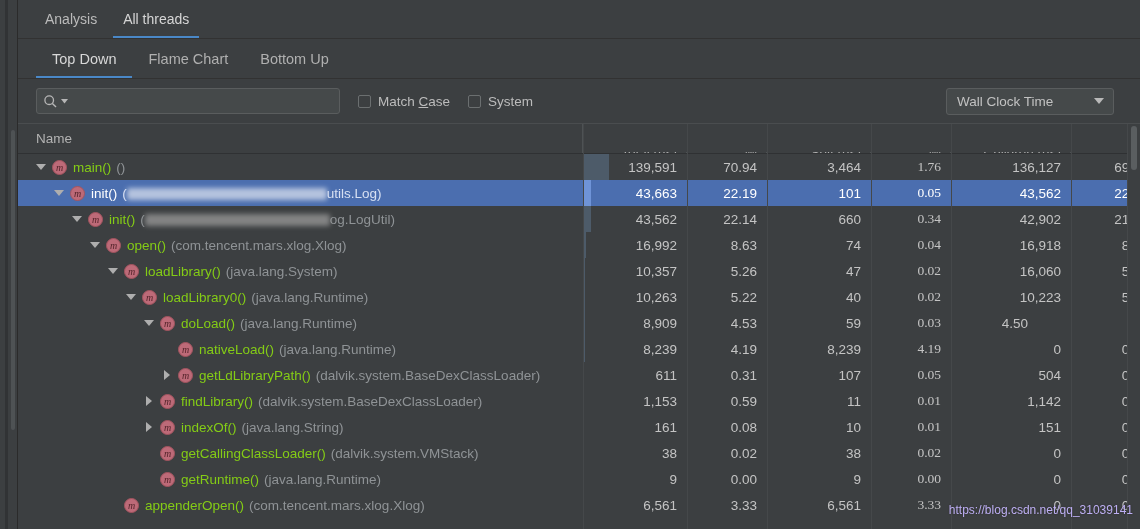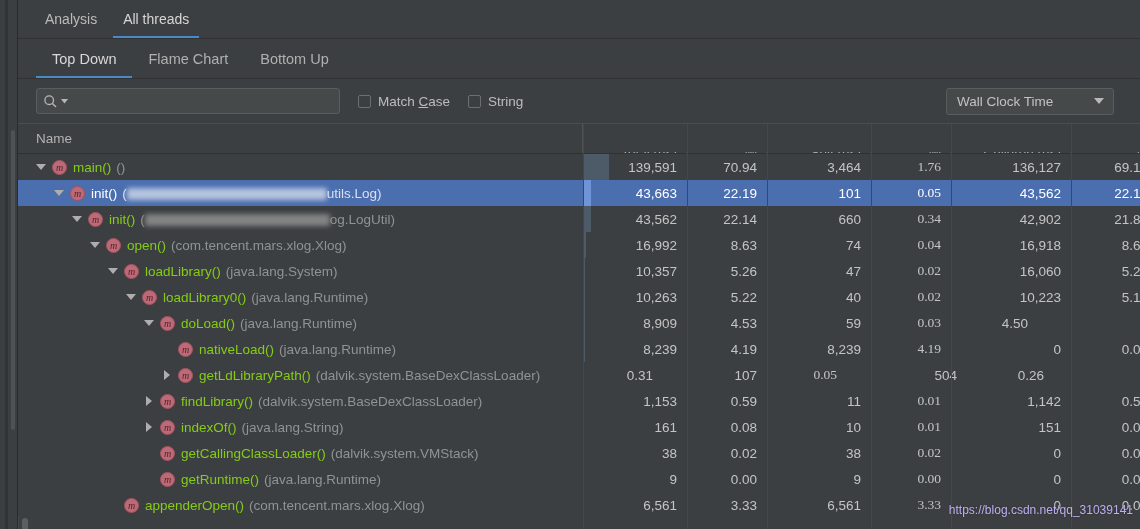--- a/index.html
+++ b/index.html
@@ -165,21 +165,20 @@
     border-left: 5px solid transparent;
     border-right: 5px solid transparent;
     border-top: 6px solid #b9b9b9;
   }
 
   
   .table-wrap {
     flex: 1 1 auto;
     min-height: 0;
     display: flex;
-    flex-direction: column;
     background: #3c3f41;
     border-top: 1px solid #4a4d4f;
     position: relative;
   }
   .table {
     flex: 1 1 auto;
     min-width: 0;
     display: flex;
     flex-direction: column;
     overflow: hidden;
@@ -390,21 +389,21 @@
         <input type="text" value="" placeholder="" style="">
       </div>
 
       <div class="chk-group">
         <div class="chk">
           <span class="box"></span>
           <span><span>Match </span><span class="u">C</span><span>ase</span></span>
         </div>
         <div class="chk">
           <span class="box"></span>
-          <span>String</span>
+          <span>System</span>
         </div>
       </div>
 
       <div class="spacer"></div>
 
       <div class="combo">
         <span>Wall Clock Time</span>
         <span class="caret"></span>
       </div>
     </div>
@@ -637,20 +636,24 @@
                 <span class="v">0.00</span>
               </div>
             </div>
             <div class="row">
               <div class="cell-name" style="padding-left: 144px;">
                 <span class="twisty right"></span>
                 <span class="micon">m</span>
                 <span class="mname">getLdLibraryPath()</span>
                 <span class="mclass">(dalvik.system.BaseDexClassLoader)</span>
               </div>
+              <div class="cell total">
+                <div class="bar" style="width: 1px;"></div>
+                <span class="v">611</span>
+              </div>
               <div class="cell pct1">
                 <span class="v">0.31</span>
               </div>
               <div class="cell self">
                 <span class="v">107</span>
               </div>
               <div class="cell pct2">
                 <span class="v">0.05</span>
               </div>
               <div class="cell child">

